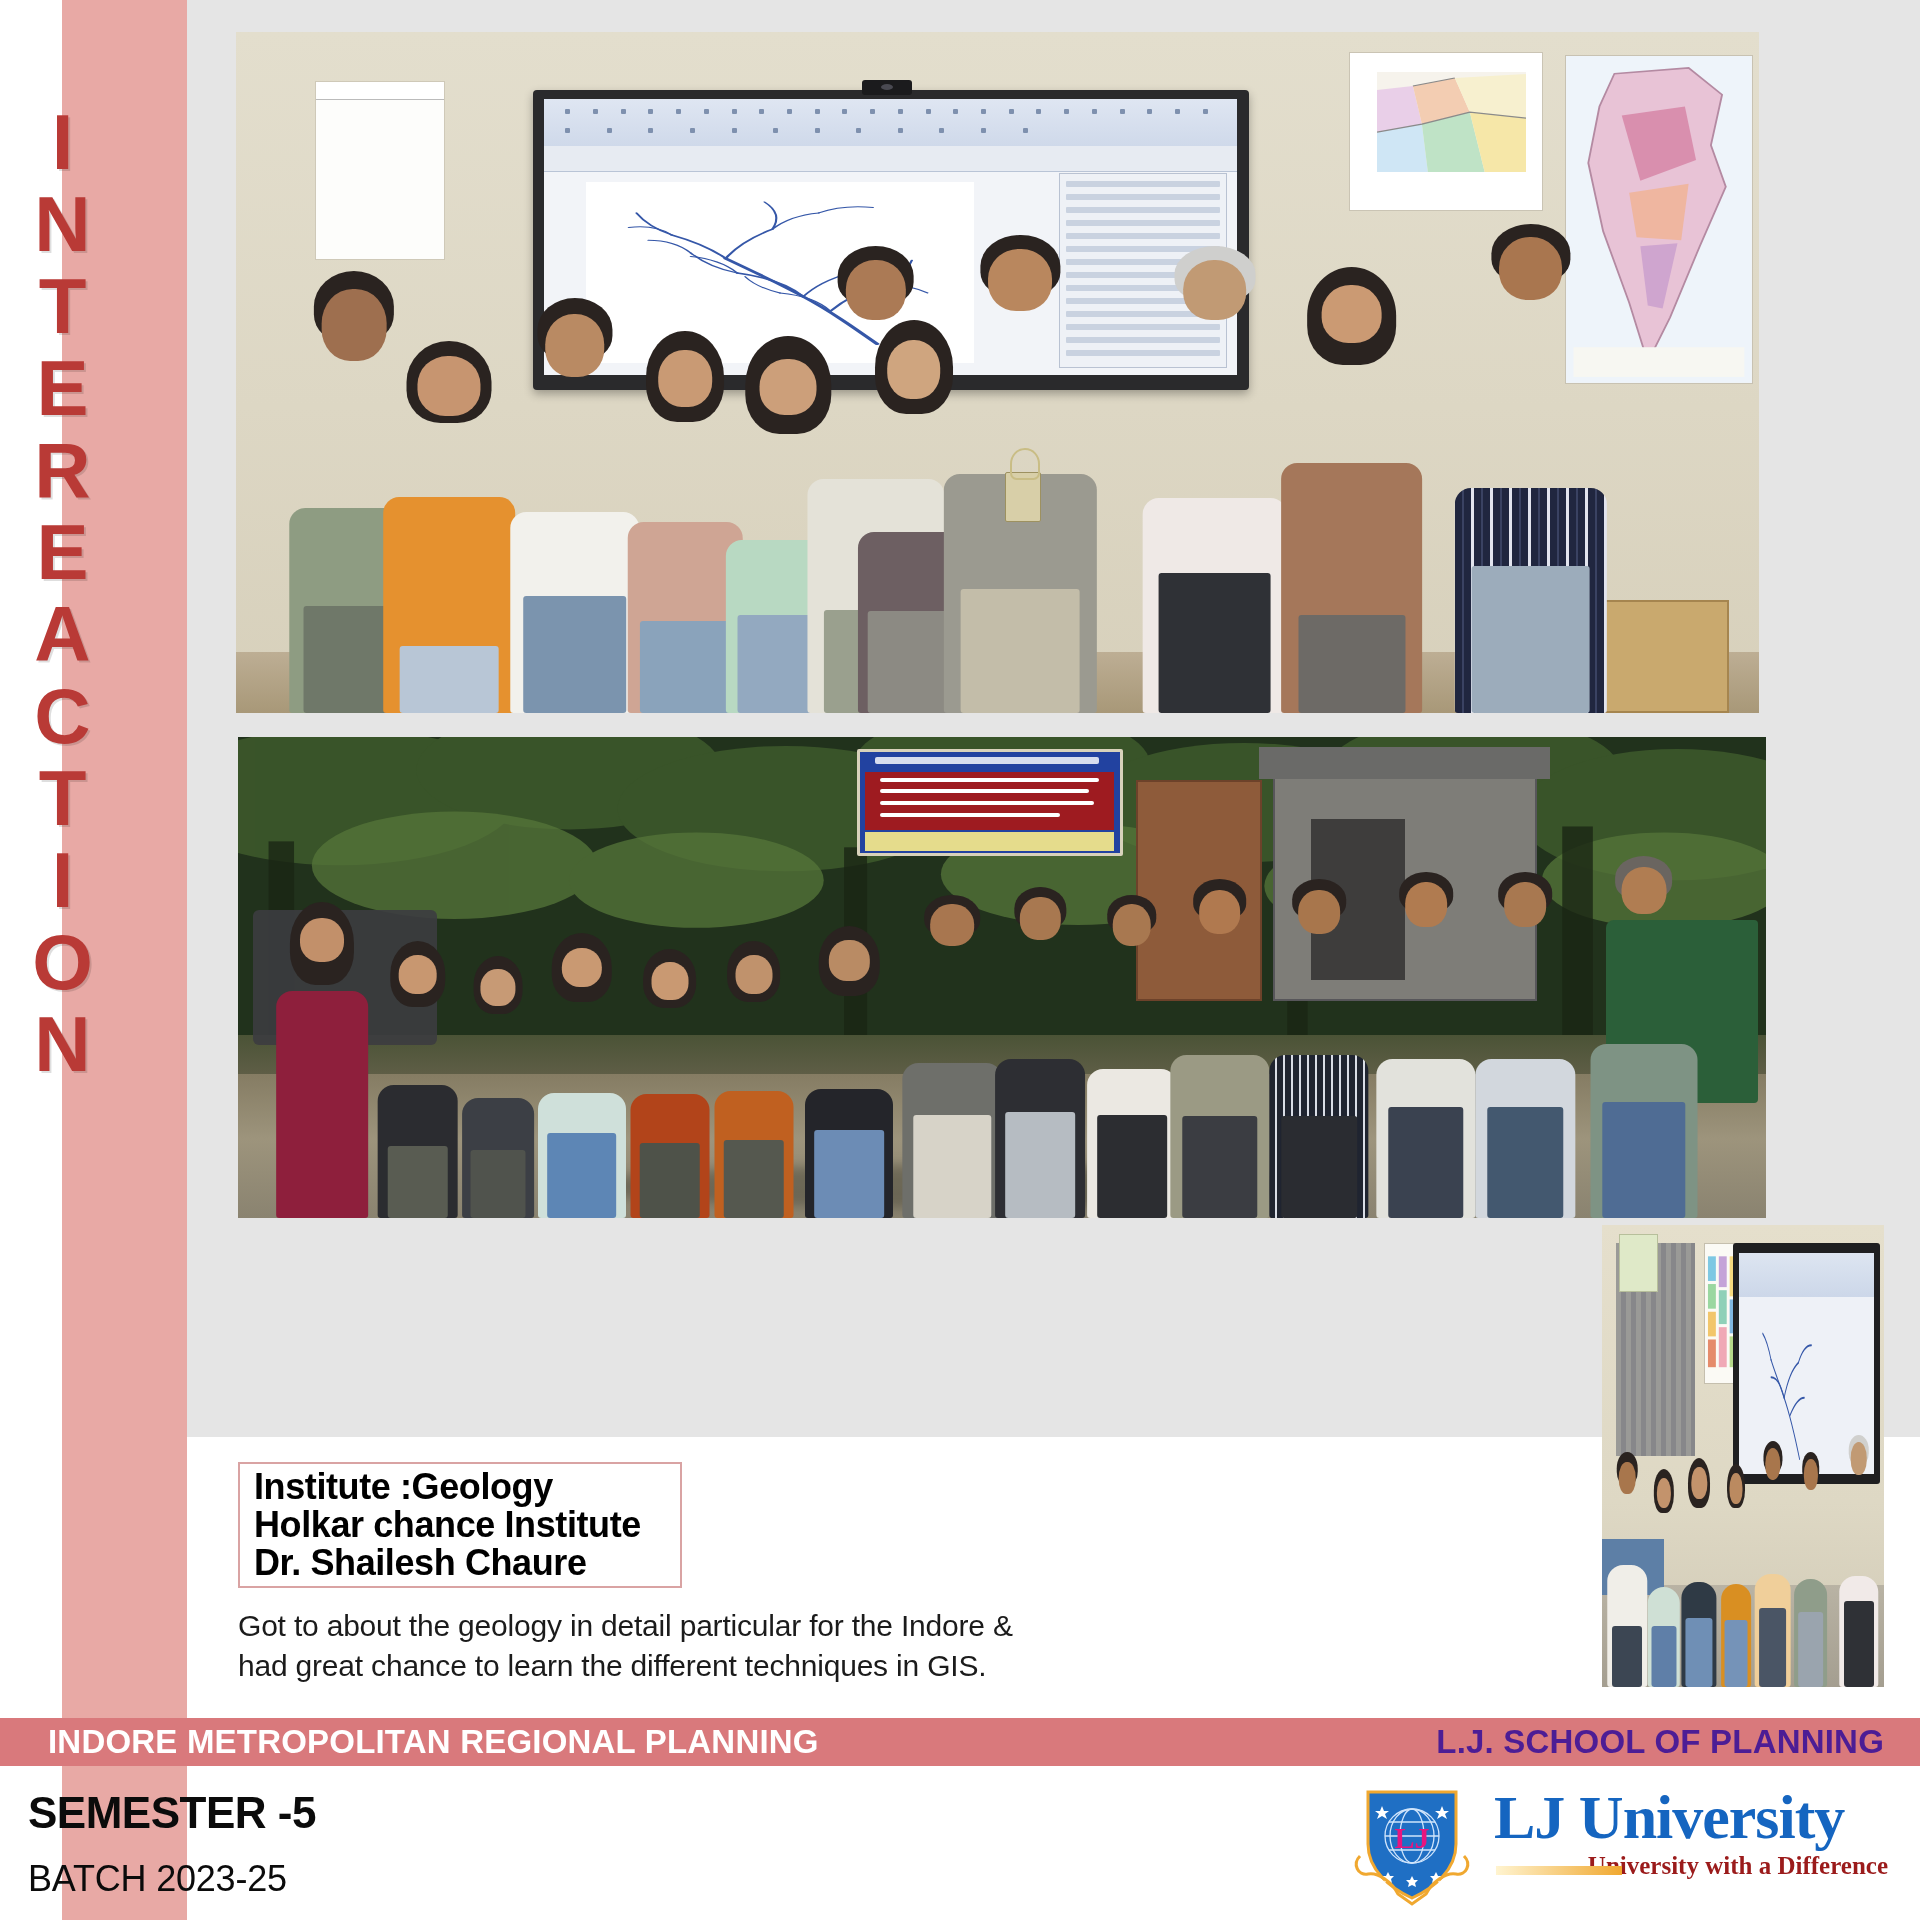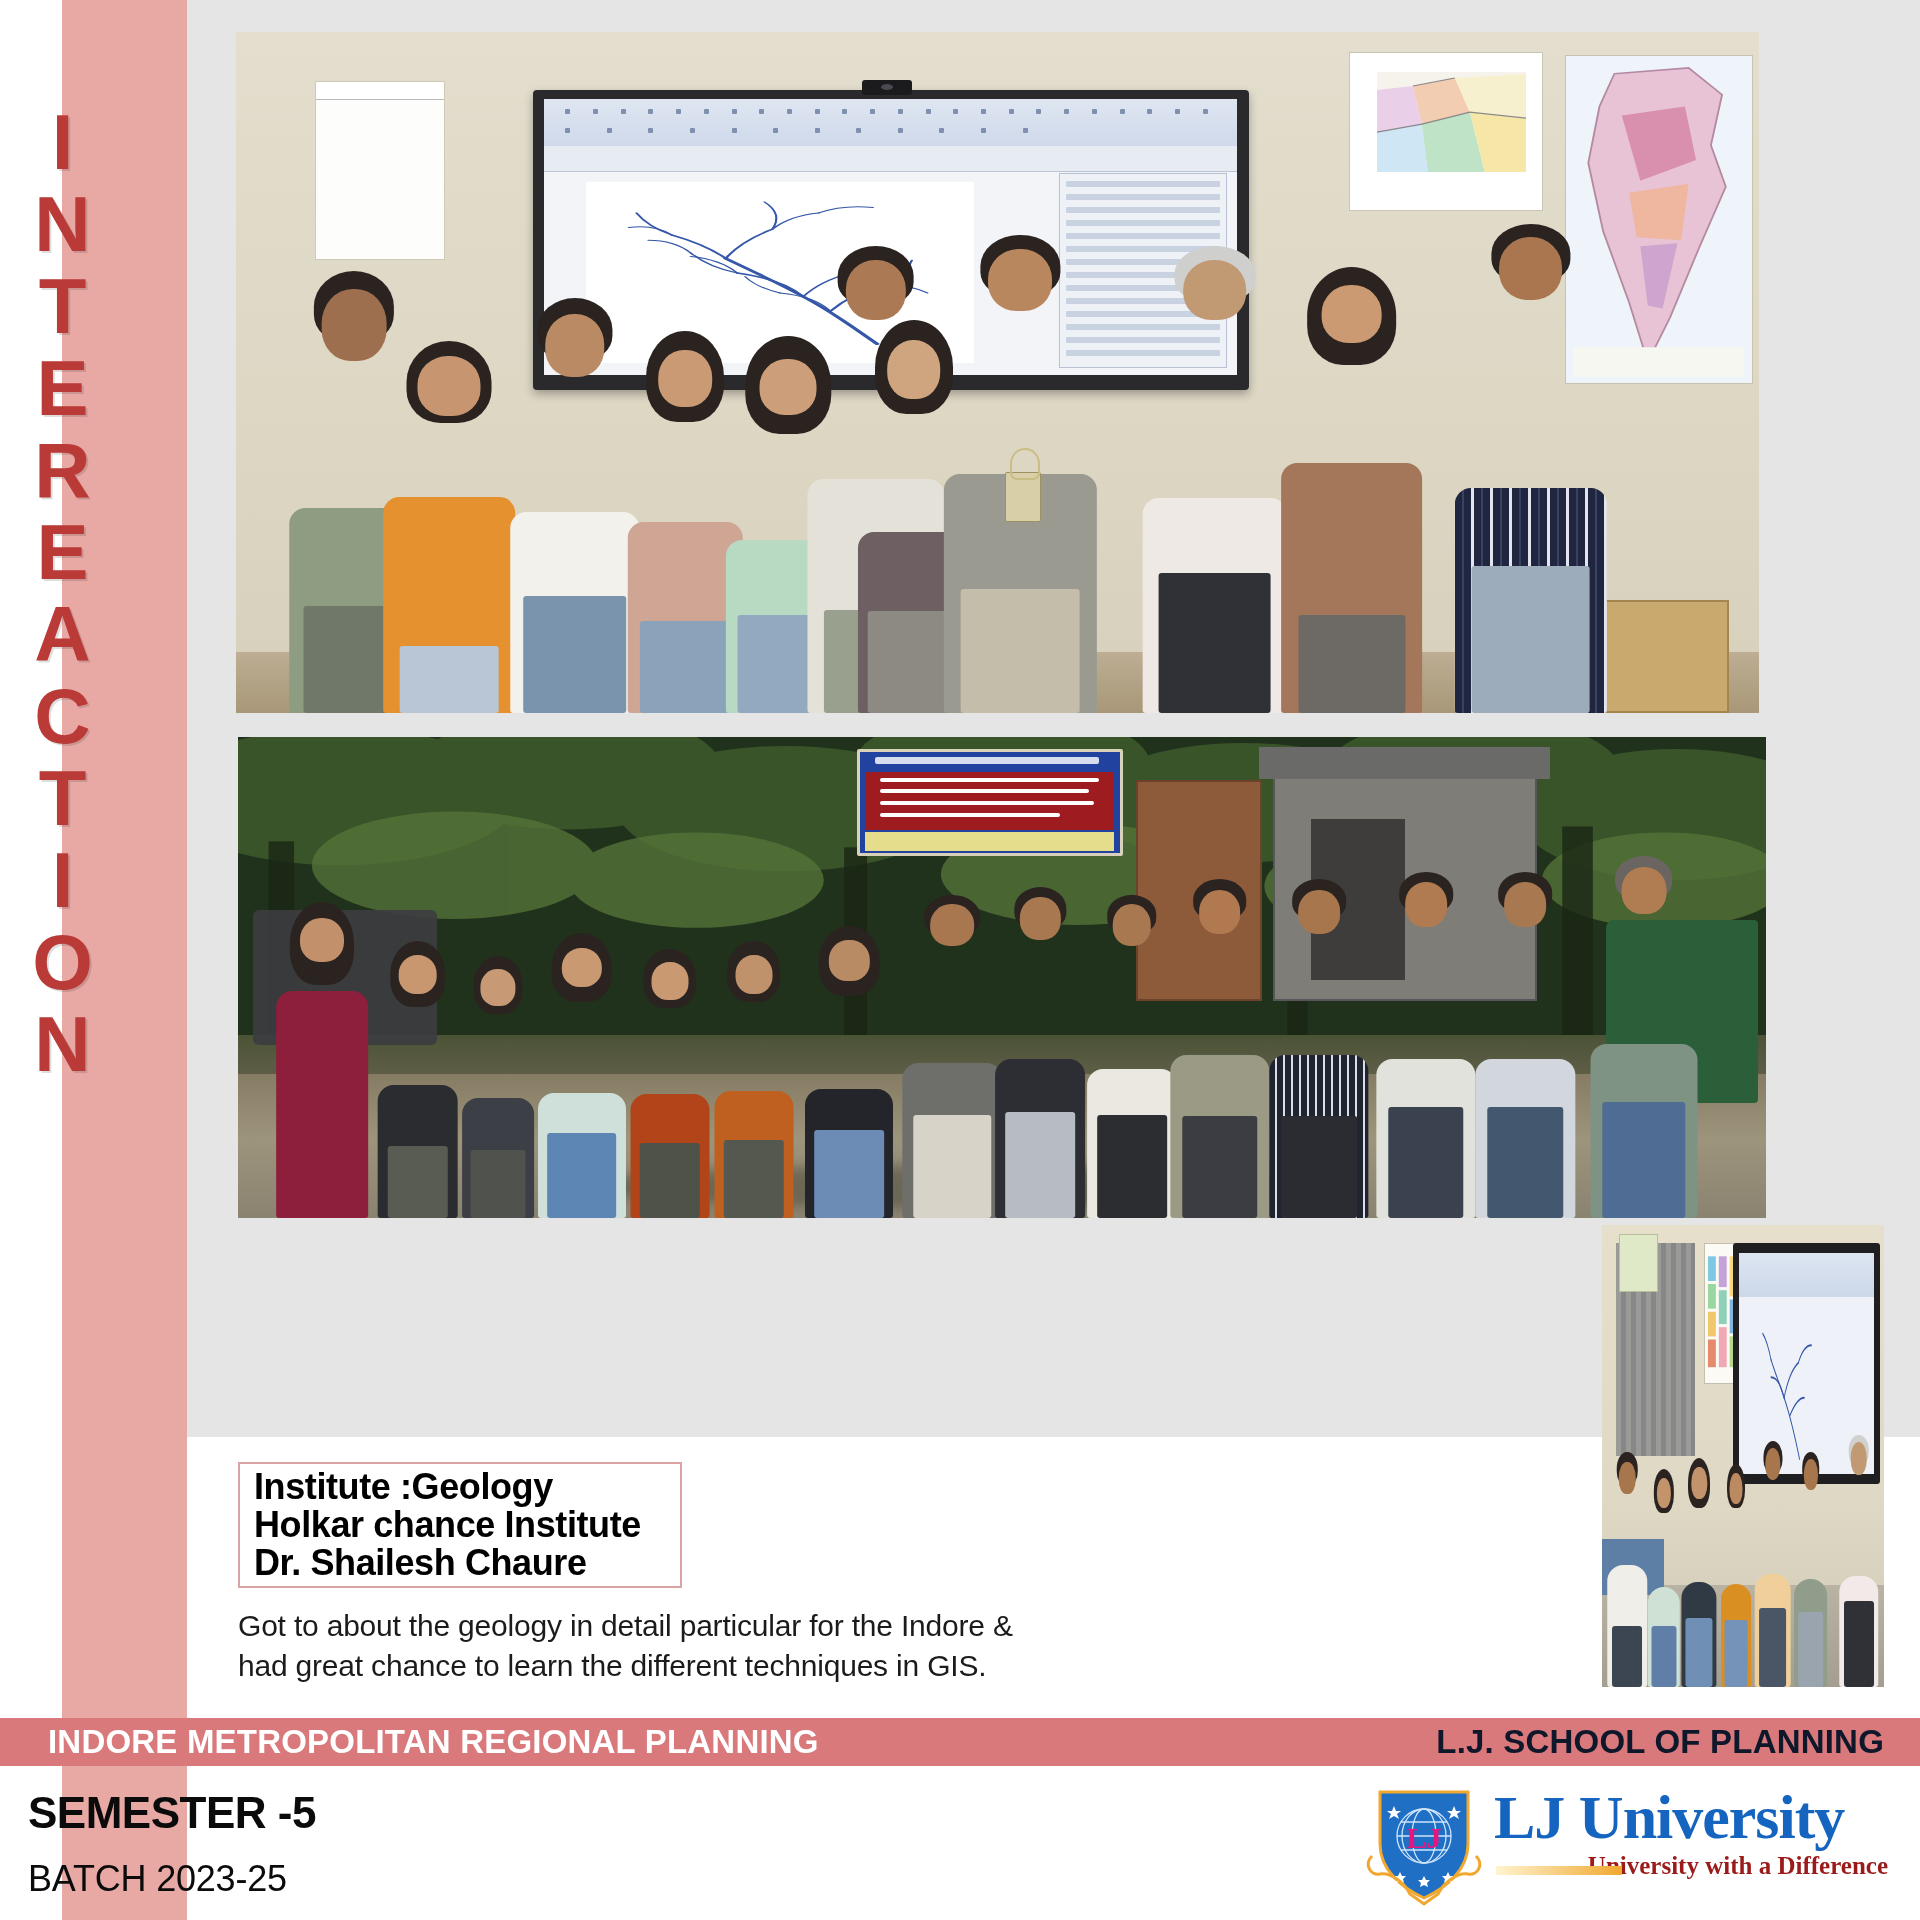--- a/index.html
+++ b/index.html
@@ -148,37 +148,37 @@
   
   .banner{
     position:absolute;left:0;top:1718px;width:1920px;height:48px;
     background:#d9797c;z-index:7;
   }
   .banner .left{
     position:absolute;left:48px;top:4px;color:#ffffff;font-weight:bold;
     font-size:33px;line-height:40px;letter-spacing:0.2px;white-space:nowrap;
   }
   .banner .right{
-    position:absolute;right:36px;top:4px;color:#0f172a;font-weight:bold;
+    position:absolute;right:36px;top:4px;color:#4c1d95;font-weight:bold;
     font-size:33px;line-height:40px;letter-spacing:0.2px;white-space:nowrap;
   }
 
   
   .semester{
     position:absolute;left:28px;top:1788px;z-index:8;
     font-size:44px;font-weight:bold;color:#0b0b0b;letter-spacing:-0.5px;white-space:nowrap;
   }
   .batch{
     position:absolute;left:28px;top:1858px;z-index:8;
     font-size:36px;color:#0b0b0b;letter-spacing:-0.2px;white-space:nowrap;
   }
 
   
   .logo{position:absolute;left:1348px;top:1778px;width:540px;height:128px;z-index:8;}
-  .logo-mark{position:absolute;left:12px;top:0;width:128px;height:128px;}
+  .logo-mark{position:absolute;left:0;top:0;width:128px;height:128px;}
   .logo-text{position:absolute;left:146px;top:8px;width:394px;height:112px;}
   .logo-text .main{
     font-family:"Liberation Serif", serif;font-weight:bold;font-size:62px;
     color:#1565c0;line-height:62px;letter-spacing:-1px;white-space:nowrap;
   }
   .logo-text .sub{
     font-family:"Liberation Serif", serif;font-weight:bold;font-size:25px;
     color:#9b1b1b;line-height:28px;margin-top:4px;white-space:nowrap;text-align:right;
   }
   .logo-text .bar{position:absolute;left:2px;top:80px;width:126px;height:9px;

